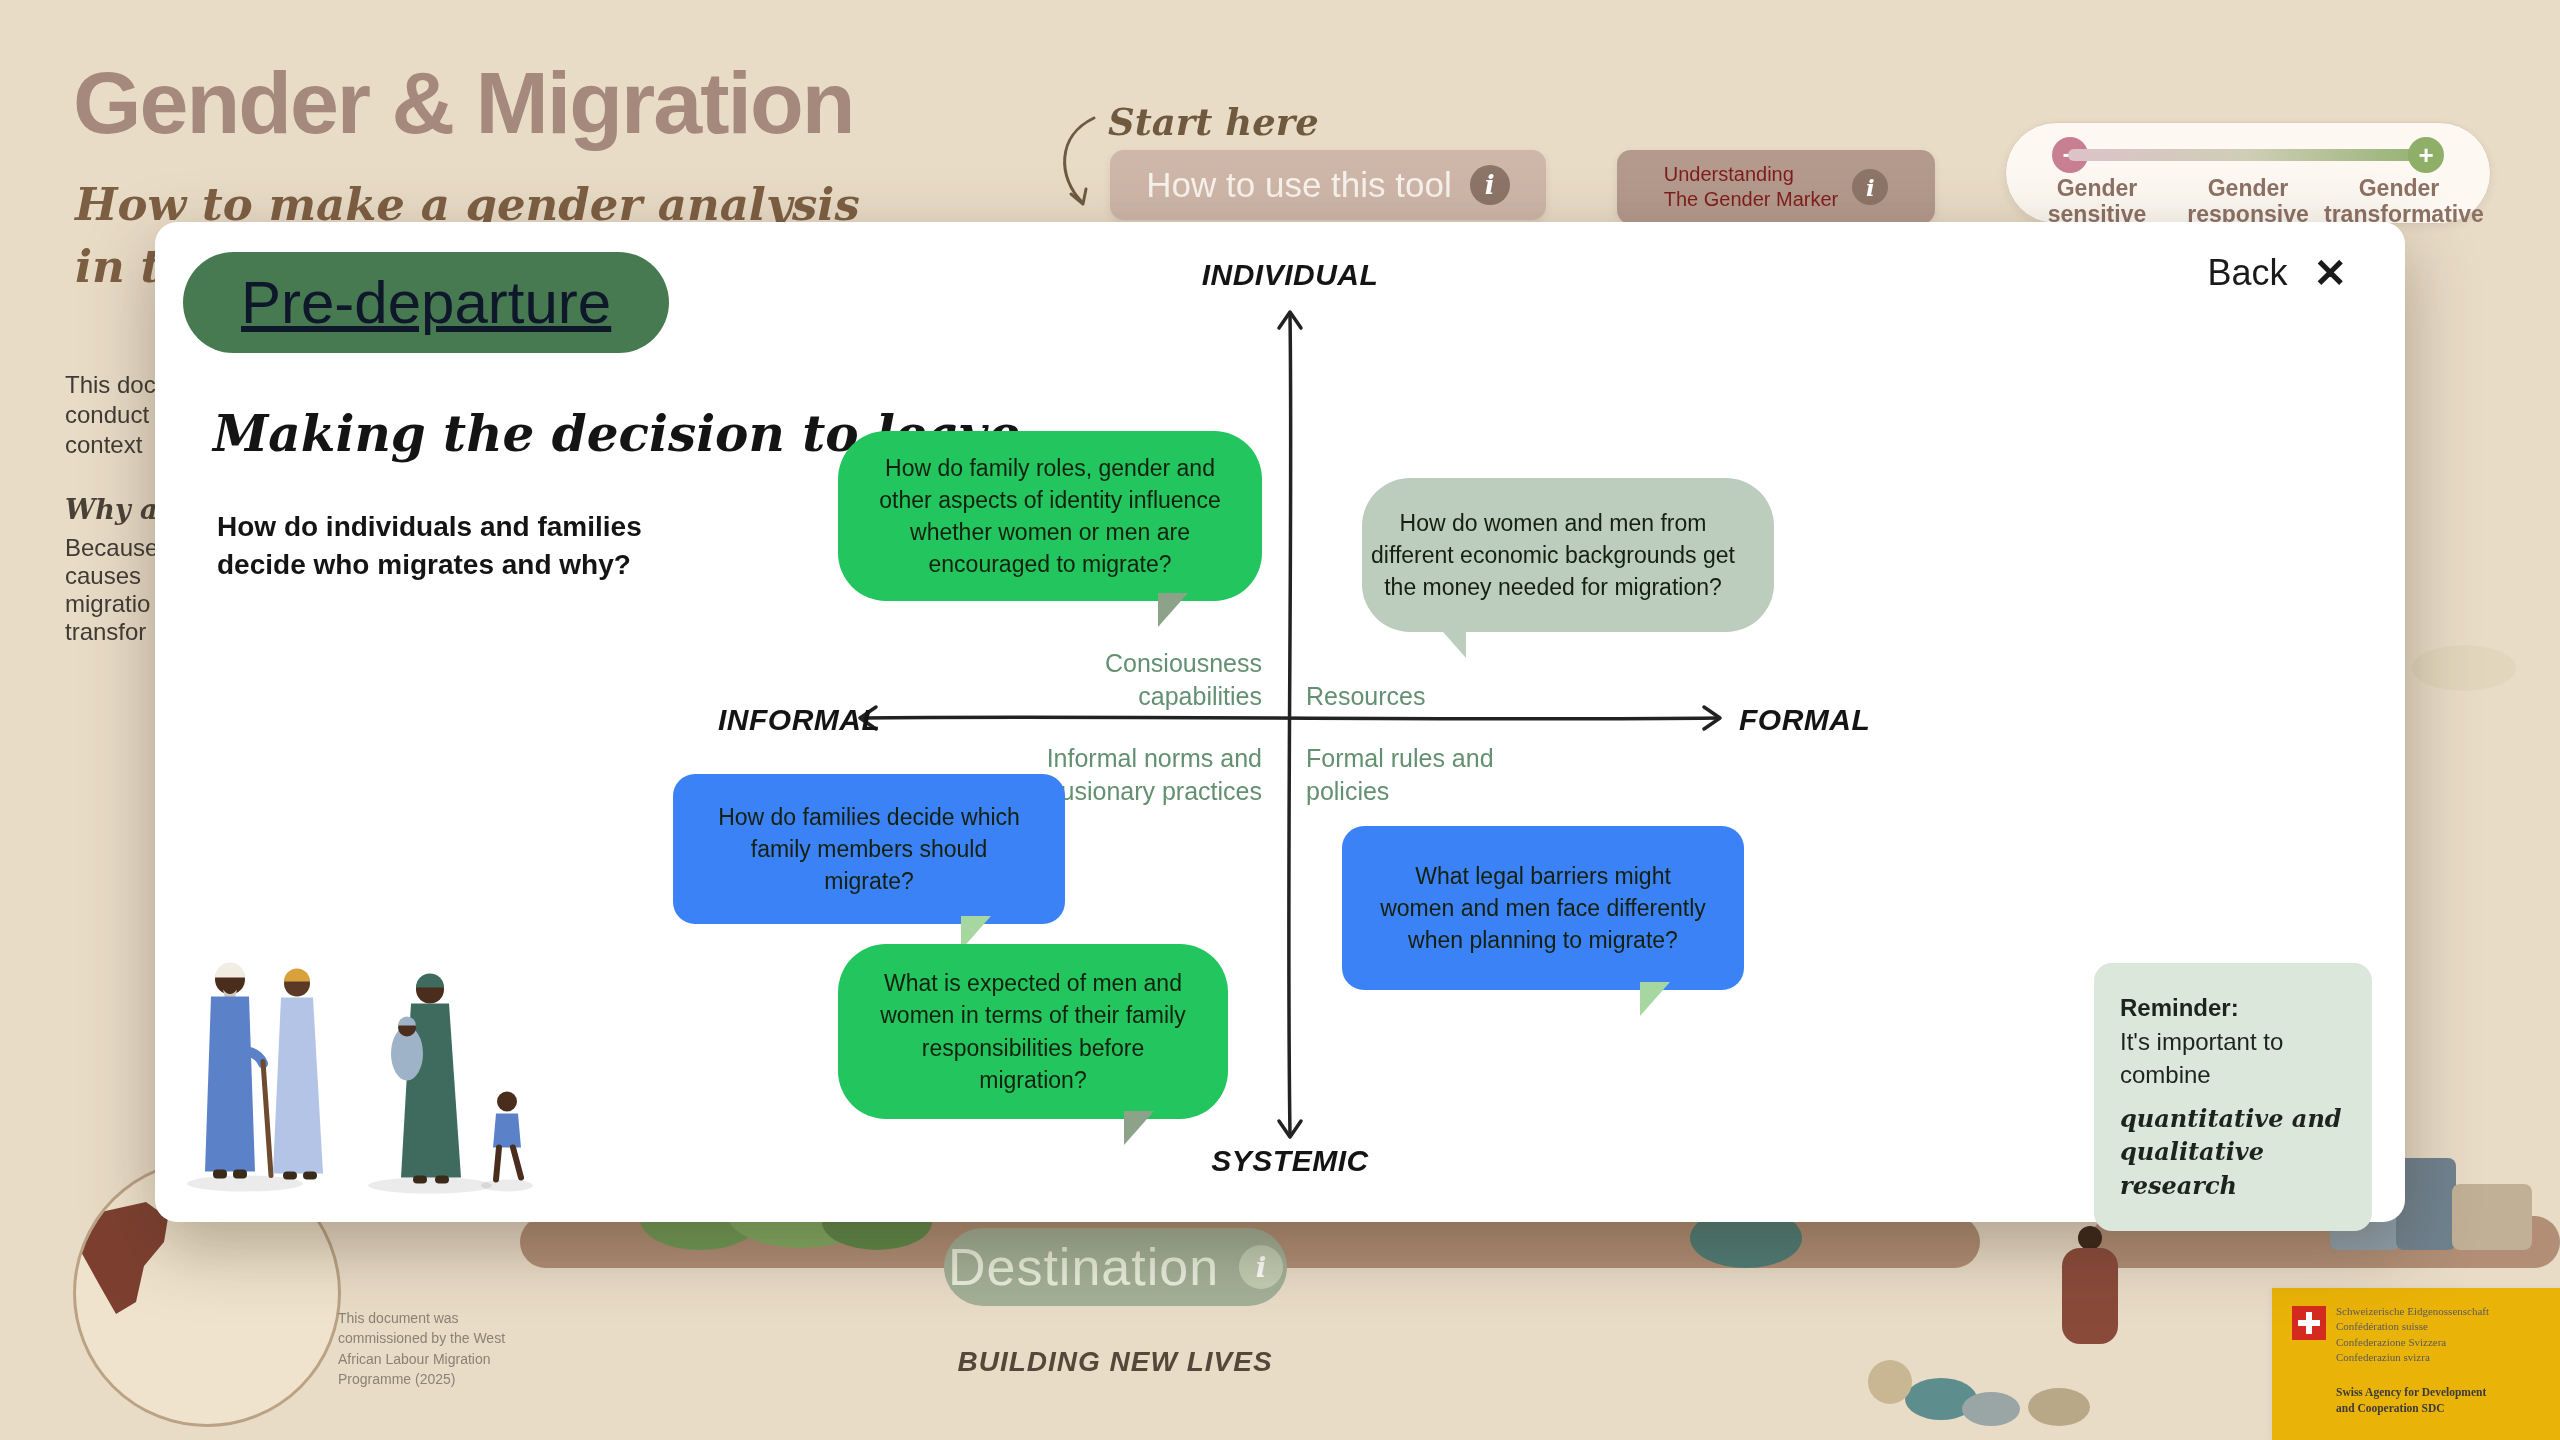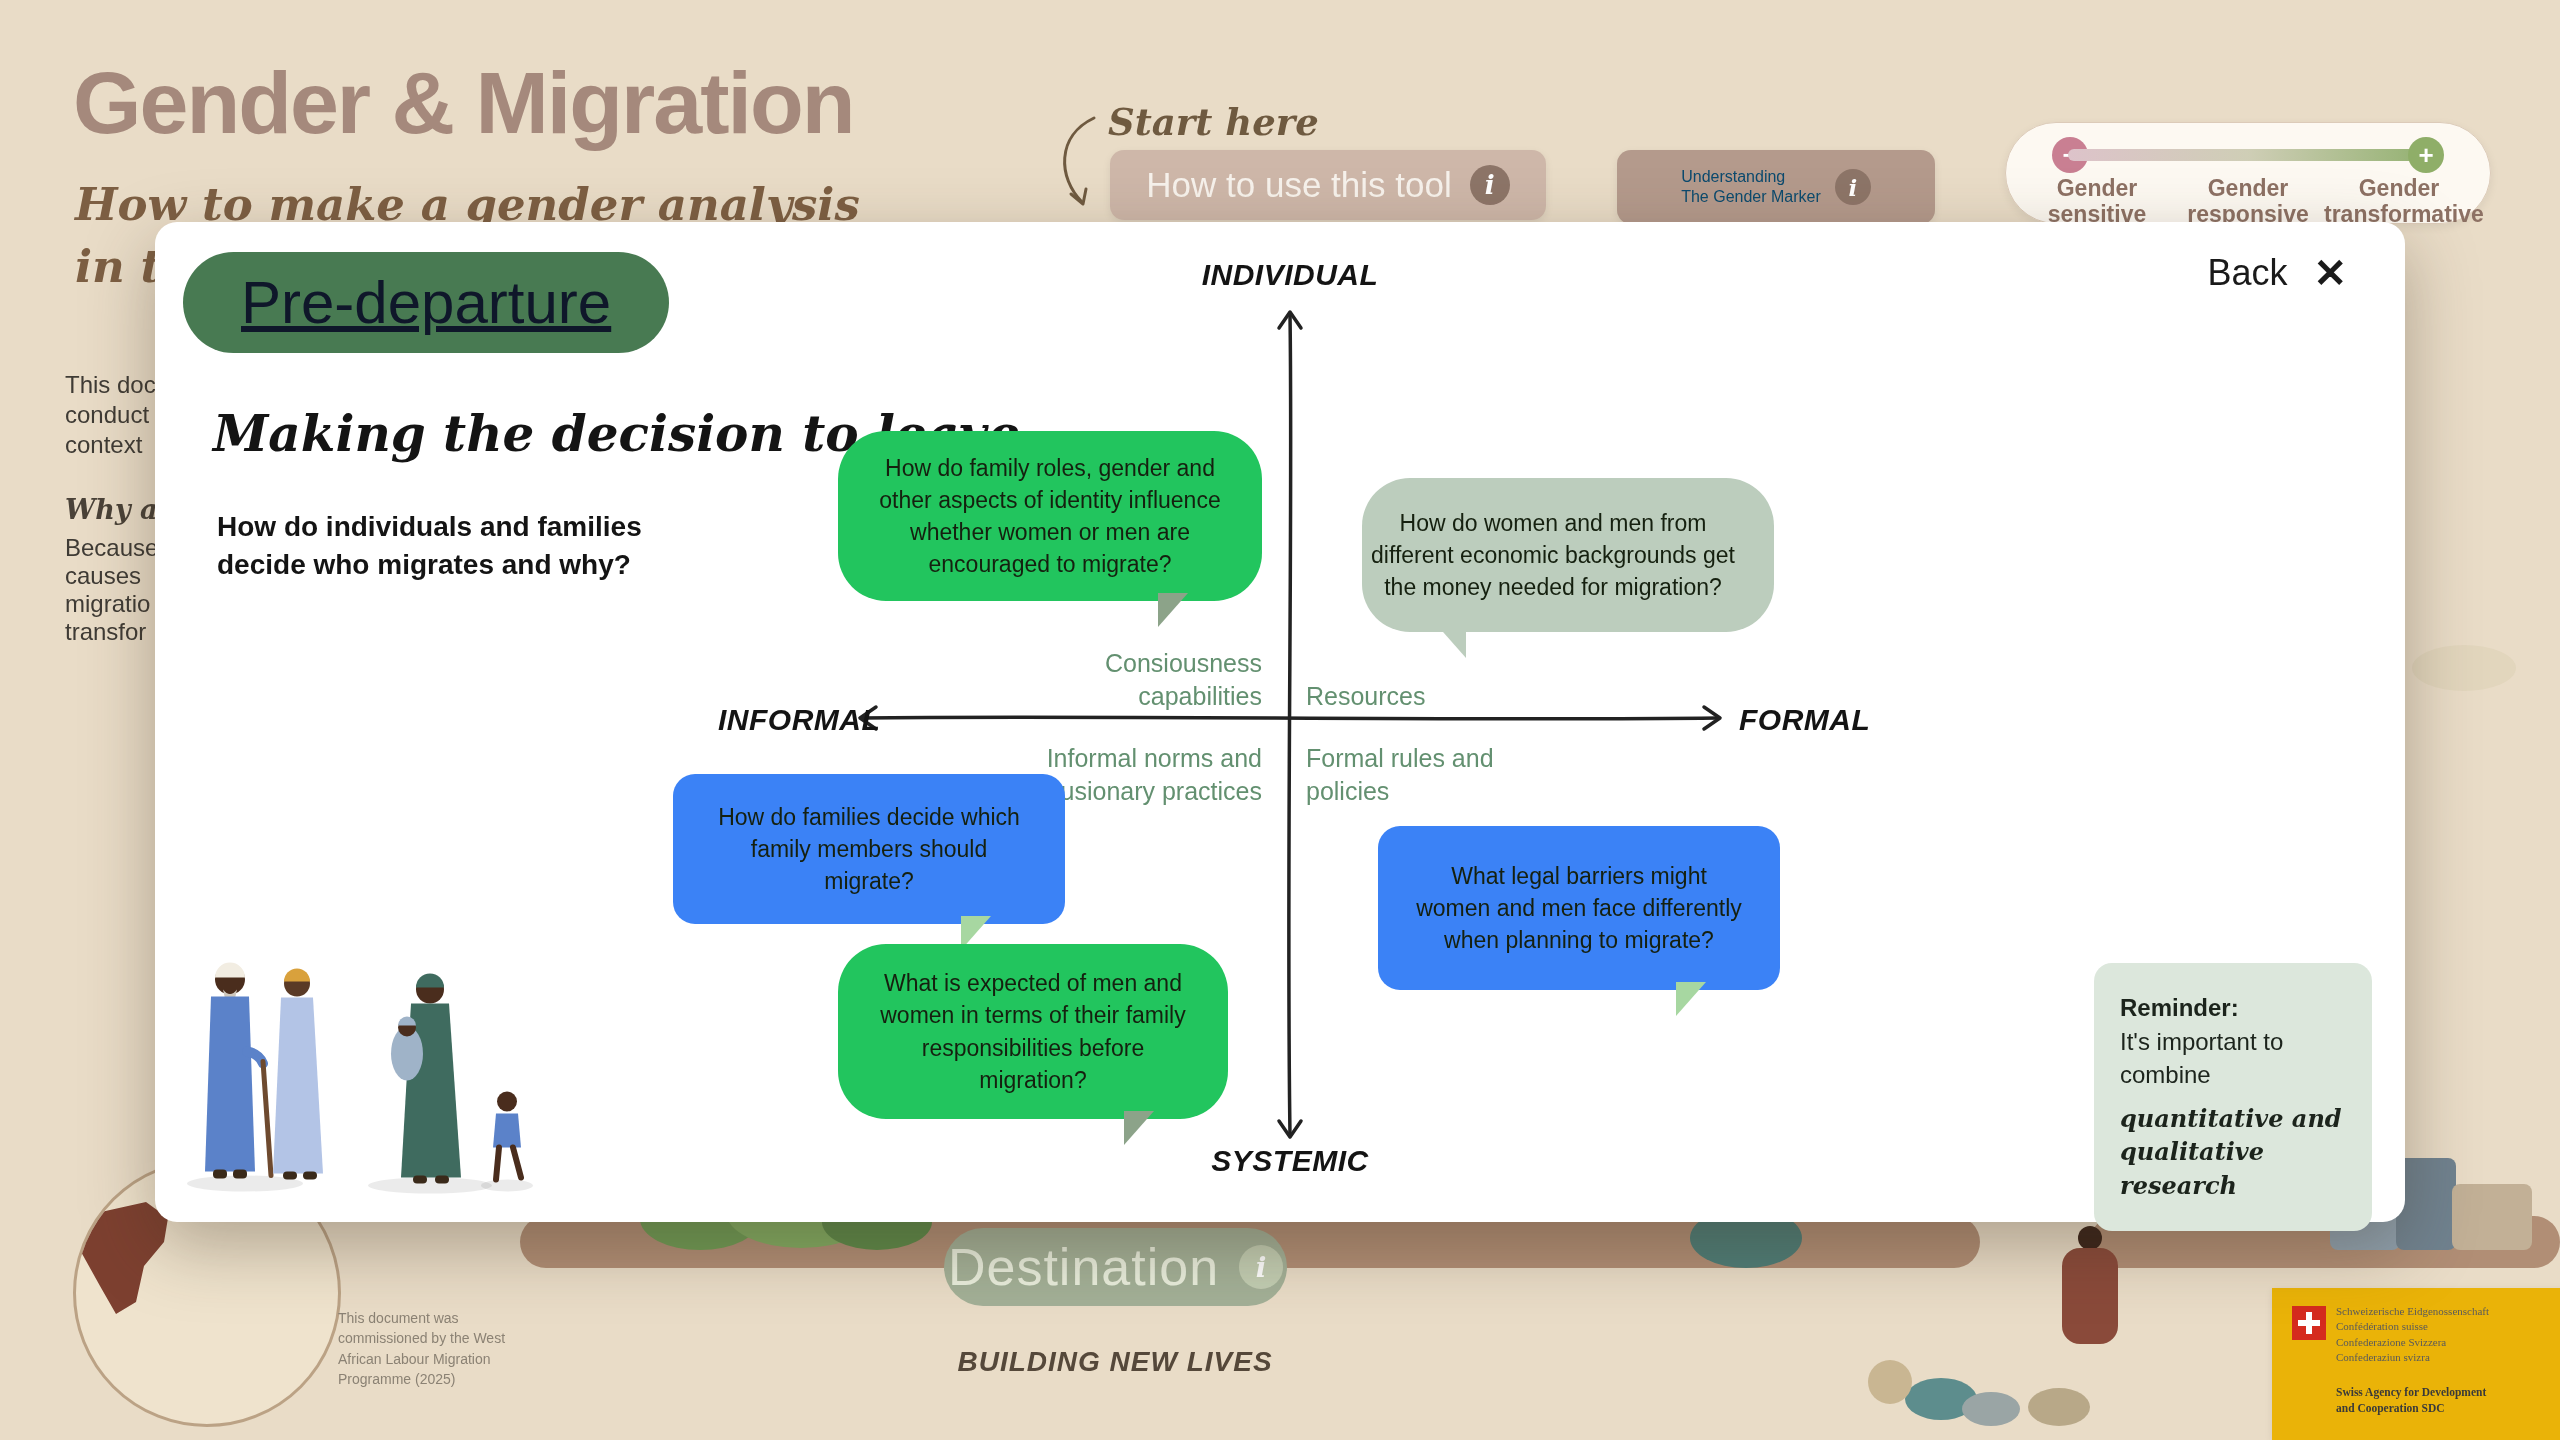--- a/index.html
+++ b/index.html
@@ -11,21 +11,21 @@
   
   .bg-title{left:73px;top:52px;font-size:88px;font-weight:800;letter-spacing:-2px;color:#a5897c;}
   .bg-sub1{left:75px;top:178px;font-size:45px;color:#7d5f43;}
   .bg-sub2{left:75px;top:240px;font-size:45px;color:#7d5f43;z-index:1;}
   .start-here{left:1108px;top:100px;font-size:37px;color:#6f5a40;}
   .start-arrow{left:1042px;top:112px;width:80px;height:100px;}
   .howto-btn{left:1110px;top:150px;width:436px;height:70px;background:rgba(201,176,163,0.85);border-radius:14px;display:flex;align-items:center;justify-content:center;gap:18px;box-shadow:0 3px 8px rgba(0,0,0,0.08);}
   .howto-btn .lbl{font-size:35px;color:#f7f2ec;}
   .info-circle{width:40px;height:40px;border-radius:50%;background:#8d7568;color:#fff;display:flex;align-items:center;justify-content:center;font-family:"DejaVu Serif",serif;font-style:italic;font-weight:700;font-size:26px;flex:0 0 auto;}
   .marker-btn{left:1617px;top:150px;width:318px;height:74px;background:#b49a8c;border-radius:14px;display:flex;align-items:center;justify-content:center;gap:14px;box-shadow:0 3px 8px rgba(0,0,0,0.08);}
-  .marker-btn .txt{font-size:16px;line-height:1.25;color:#0c4a6e;}
+  .marker-btn .txt{font-size:20px;line-height:1.25;color:#7f1d1d;}
   .marker-btn .info-circle{width:36px;height:36px;font-size:23px;}
   .scale-card{left:2005px;top:122px;width:484px;height:100px;background:rgba(255,252,246,0.9);border:1px solid #dccbb9;border-radius:60px;box-shadow:0 3px 10px rgba(0,0,0,0.07);}
   .scale-bar{position:absolute;left:62px;top:26px;width:360px;height:12px;border-radius:6px;background:linear-gradient(90deg,#ddc3ca,#cfceb6,#93b171);}
   .scale-minus,.scale-plus{position:absolute;top:14px;width:36px;height:36px;border-radius:50%;display:flex;align-items:center;justify-content:center;color:#fff;font-size:26px;font-weight:700;}
   .scale-minus{left:46px;background:#c97f92;}
   .scale-plus{right:46px;background:#8fae68;}
   .scale-labels{position:absolute;left:0;right:0;top:52px;display:flex;justify-content:space-between;padding:0 16px;}
   .scale-labels span{display:block;width:150px;text-align:center;font-size:23px;line-height:1.15;font-weight:700;color:#8d7164;}
   .left-text{left:65px;color:#3f3b35;font-size:24px;line-height:30px;z-index:1;}
   .left-text.p1{top:370px;}
@@ -76,21 +76,21 @@
   .bubble:after{content:'';position:absolute;bottom:-26px;width:0;height:0;border-top:34px solid;border-top-color:var(--bub);}
   .bubble.tail-br:after{right:74px;border-right:30px solid transparent;}
   .bubble.tail-bl:after{left:74px;border-left:30px solid transparent;}
   .tone-dark{--bub:#8ca389;background:#22c55e;}
   .tone-light{--bub:#bccdbd;background:#bccdbd;padding-left:8px;}
   .tone-green{--bub:#a7d7a1;background:#3b82f6;border-radius:22px;}
   .b1{left:683px;top:209px;width:424px;height:170px;}
   .b2{left:1207px;top:256px;width:412px;height:154px;}
   .b3{left:518px;top:552px;width:392px;height:150px;}
   .b4{left:683px;top:722px;width:390px;height:175px;justify-content:center;}
-  .b5{left:1187px;top:604px;width:402px;height:164px;margin-left:36px;}
+  .b5{left:1187px;top:604px;width:402px;height:164px;}
   .reminder{left:1939px;top:741px;width:278px;min-height:235px;background:#dce7dc;border-radius:18px;box-sizing:border-box;padding:28px 26px;font-size:24px;line-height:1.4;color:#1c241c;}
   .reminder .t{font-weight:700;}
   .reminder .e{font-family:"DejaVu Serif",serif;font-style:italic;font-weight:700;margin-top:10px;}
   .people{left:30px;top:718px;width:360px;height:258px;}
 </style>
 </head>
 <body>
 
 <div id="stage">
 

